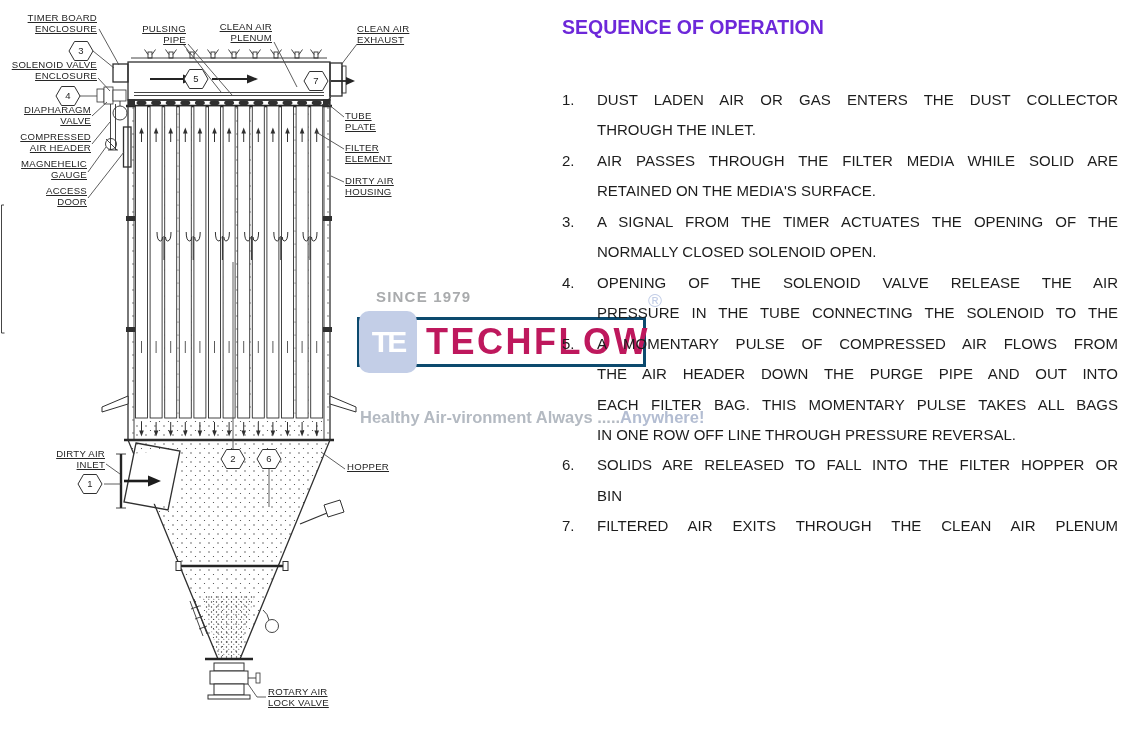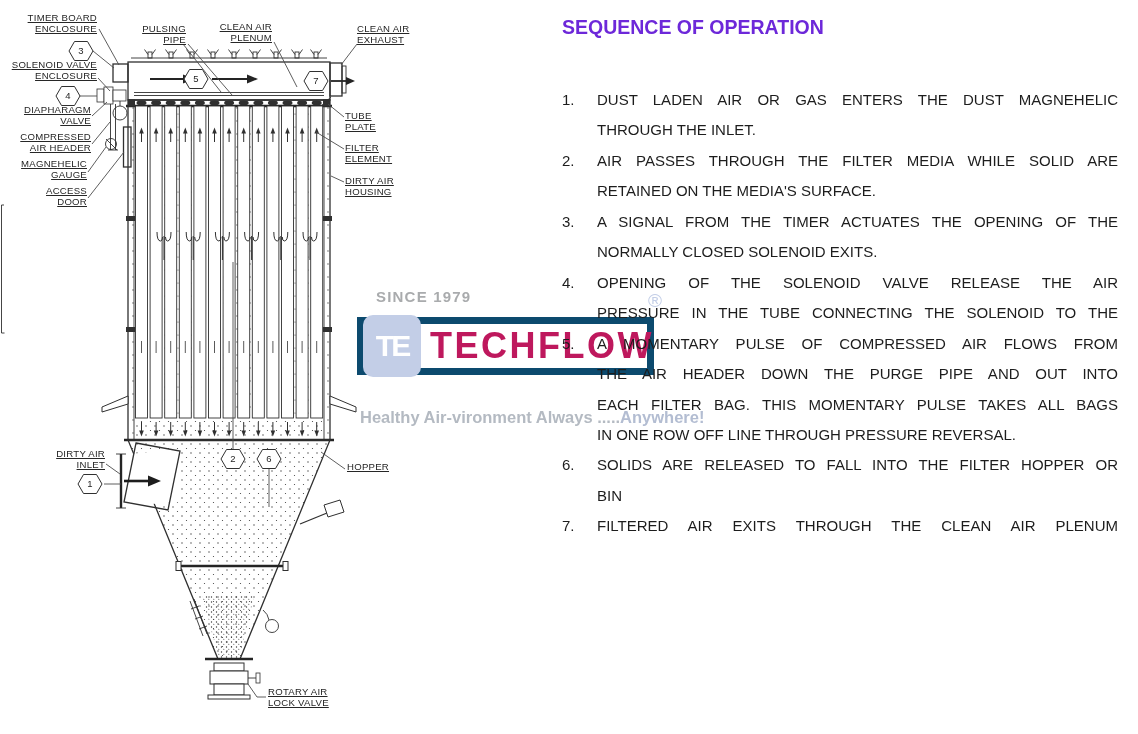--- a/index.html
+++ b/index.html
@@ -22,21 +22,21 @@
   .seq-list{margin-top:46px;}
   .item{display:grid;grid-template-columns:35px 1fr;}
   .num{font-size:15px;line-height:30.45px;}
   .tl{font-size:15px;line-height:30.45px;text-align:justify;white-space:normal;}
   .tl.j{text-align-last:justify;}
   
   .logo{position:absolute;left:356px;top:288px;width:315px;height:110px;z-index:1;}
   .logo .since{position:absolute;left:20px;top:0;font-size:15px;font-weight:bold;
                letter-spacing:1.2px;color:#a9abad;}
   .logo .lbox{position:absolute;left:1px;top:29px;width:283px;height:44px;
-              border:7px solid #0c4a6e;display:flex;align-items:center;}
+              border:3px solid #0c4a6e;display:flex;align-items:center;}
   .logo .lname{margin-left:66px;font-size:36px;font-weight:bold;letter-spacing:2.5px;
                color:#be185d;line-height:1;}
   .logo .licon{position:absolute;left:-1px;top:-9px;width:58px;height:62px;border-radius:10px;
                background:#c3cee7;color:#fff;display:flex;align-items:center;justify-content:center;
                font-size:30px;font-weight:bold;letter-spacing:-3px;}
   .logo .reg{position:absolute;left:292px;top:2px;font-size:19px;color:#c3cee7;}
   .logo .tagline{position:absolute;left:4px;top:84px;font-size:16.5px;font-weight:bold;
                  color:#b4bac2;white-space:nowrap;margin-top:36px;}
   .logo .tag-b{color:#b3bdd2;}
 </style>
@@ -420,38 +420,38 @@
     </g>
   </svg>
 
   <div class="seq">
     <div class="seq-title">SEQUENCE OF OPERATION</div>
     <div class="seq-list">
 
       <div class="item">
         <div class="num">1.</div>
         <div class="txt">
-          <div class="tl j">DUST LADEN AIR OR GAS ENTERS THE DUST MAGNEHELIC</div>
+          <div class="tl j">DUST LADEN AIR OR GAS ENTERS THE DUST COLLECTOR</div>
           <div class="tl">THROUGH THE INLET.</div>
         </div>
       </div>
 
       <div class="item">
         <div class="num">2.</div>
         <div class="txt">
           <div class="tl j">AIR PASSES THROUGH THE FILTER MEDIA WHILE SOLID ARE</div>
           <div class="tl">RETAINED ON THE MEDIA'S SURFACE.</div>
         </div>
       </div>
 
       <div class="item">
         <div class="num">3.</div>
         <div class="txt">
           <div class="tl j">A SIGNAL FROM THE TIMER ACTUATES THE OPENING OF THE</div>
-          <div class="tl">NORMALLY CLOSED SOLENOID EXITS.</div>
+          <div class="tl">NORMALLY CLOSED SOLENOID OPEN.</div>
         </div>
       </div>
 
       <div class="item">
         <div class="num">4.</div>
         <div class="txt">
           <div class="tl j">OPENING OF THE SOLENOID VALVE RELEASE THE AIR</div>
           <div class="tl j">PRESSURE IN THE TUBE CONNECTING THE SOLENOID TO THE</div>
         </div>
       </div>

